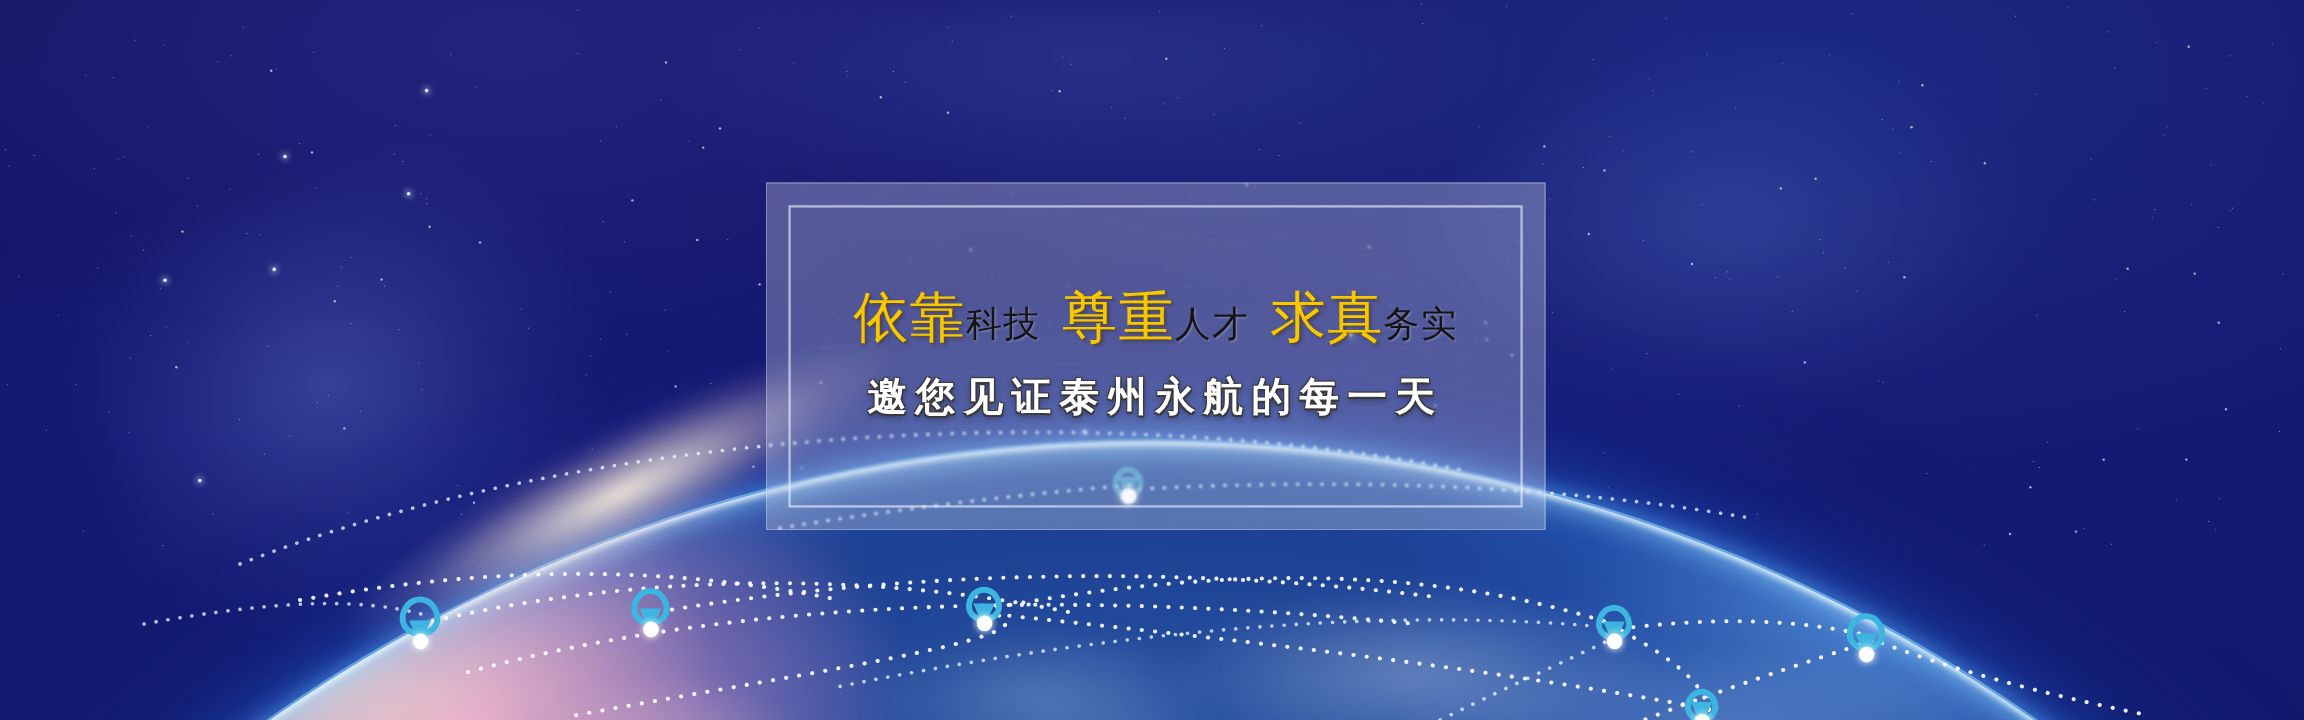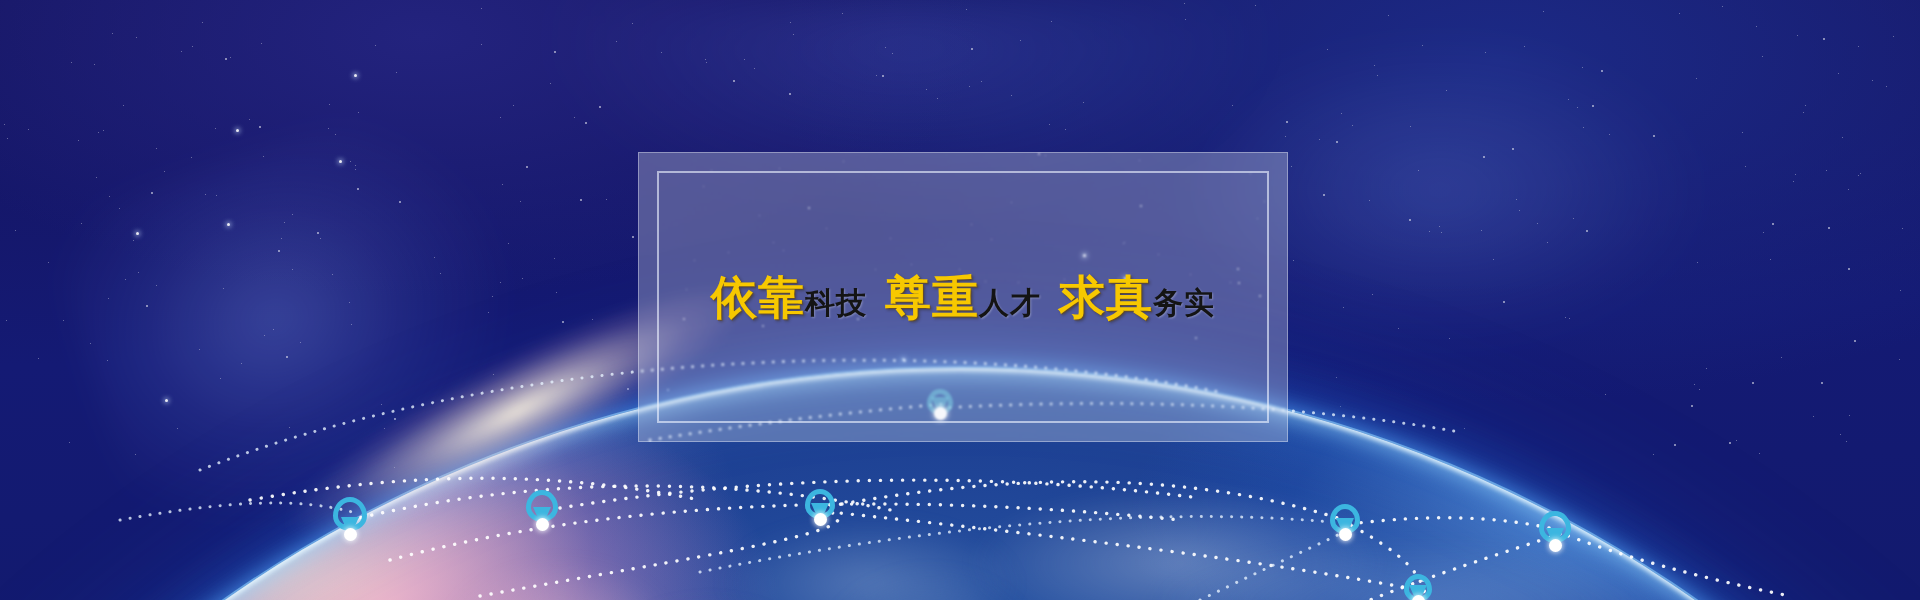--- a/index.html
+++ b/index.html
@@ -142,21 +142,21 @@
     position:absolute;inset:0;
     display:flex;flex-direction:column;
     align-items:center;justify-content:center;
     gap:22px;
   }
 
   .headline{
     white-space:nowrap;
     line-height:1;
     text-align:center;
-    font-weight:700;
+    font-weight:400;
     font-family:"DejaVu Serif","Liberation Serif",serif;
   }
   .headline .big{
     font-size:46px;
     color:#F7C800;
     text-shadow:
       1px 1px 0 rgba(120,80,0,.55),
       2px 2px 3px rgba(40,30,0,.40);
     letter-spacing:1px;
   }
@@ -590,17 +590,18 @@
     </div>
 
   <div class="panel">
     <div class="panel-inner"></div>
     <div class="panel-content">
 
       <div class="headline">
         <span class="big">依靠</span><span class="sm">科技</span><span class="gap"></span><span class="big">尊重</span><span class="sm">人才</span><span class="gap"></span><span class="big">求真</span><span class="sm">务实</span>
       </div>
 
+      <div class="subline">邀您见证泰州永航的每一天</div>
 
     </div>
   </div>
 
 </div>
 
 </body></html>

